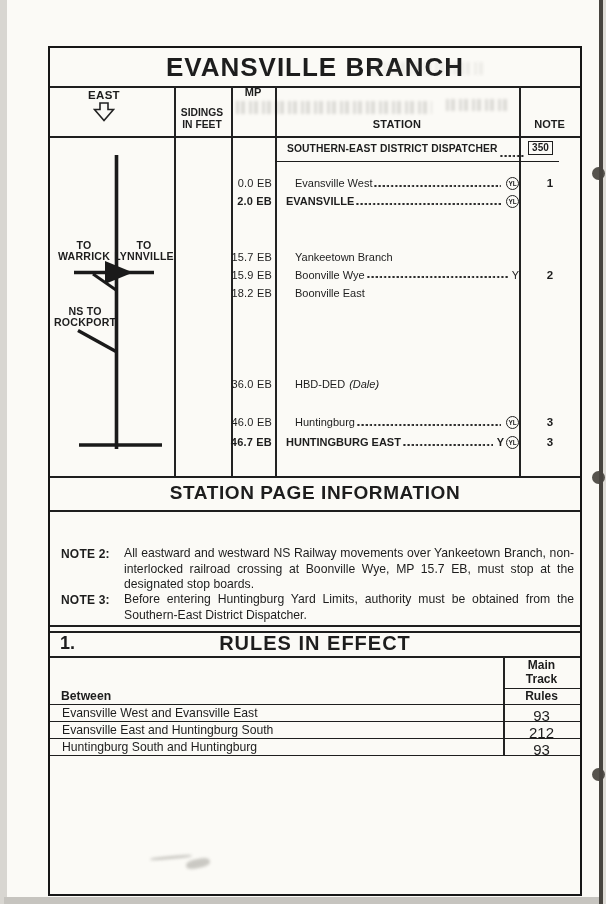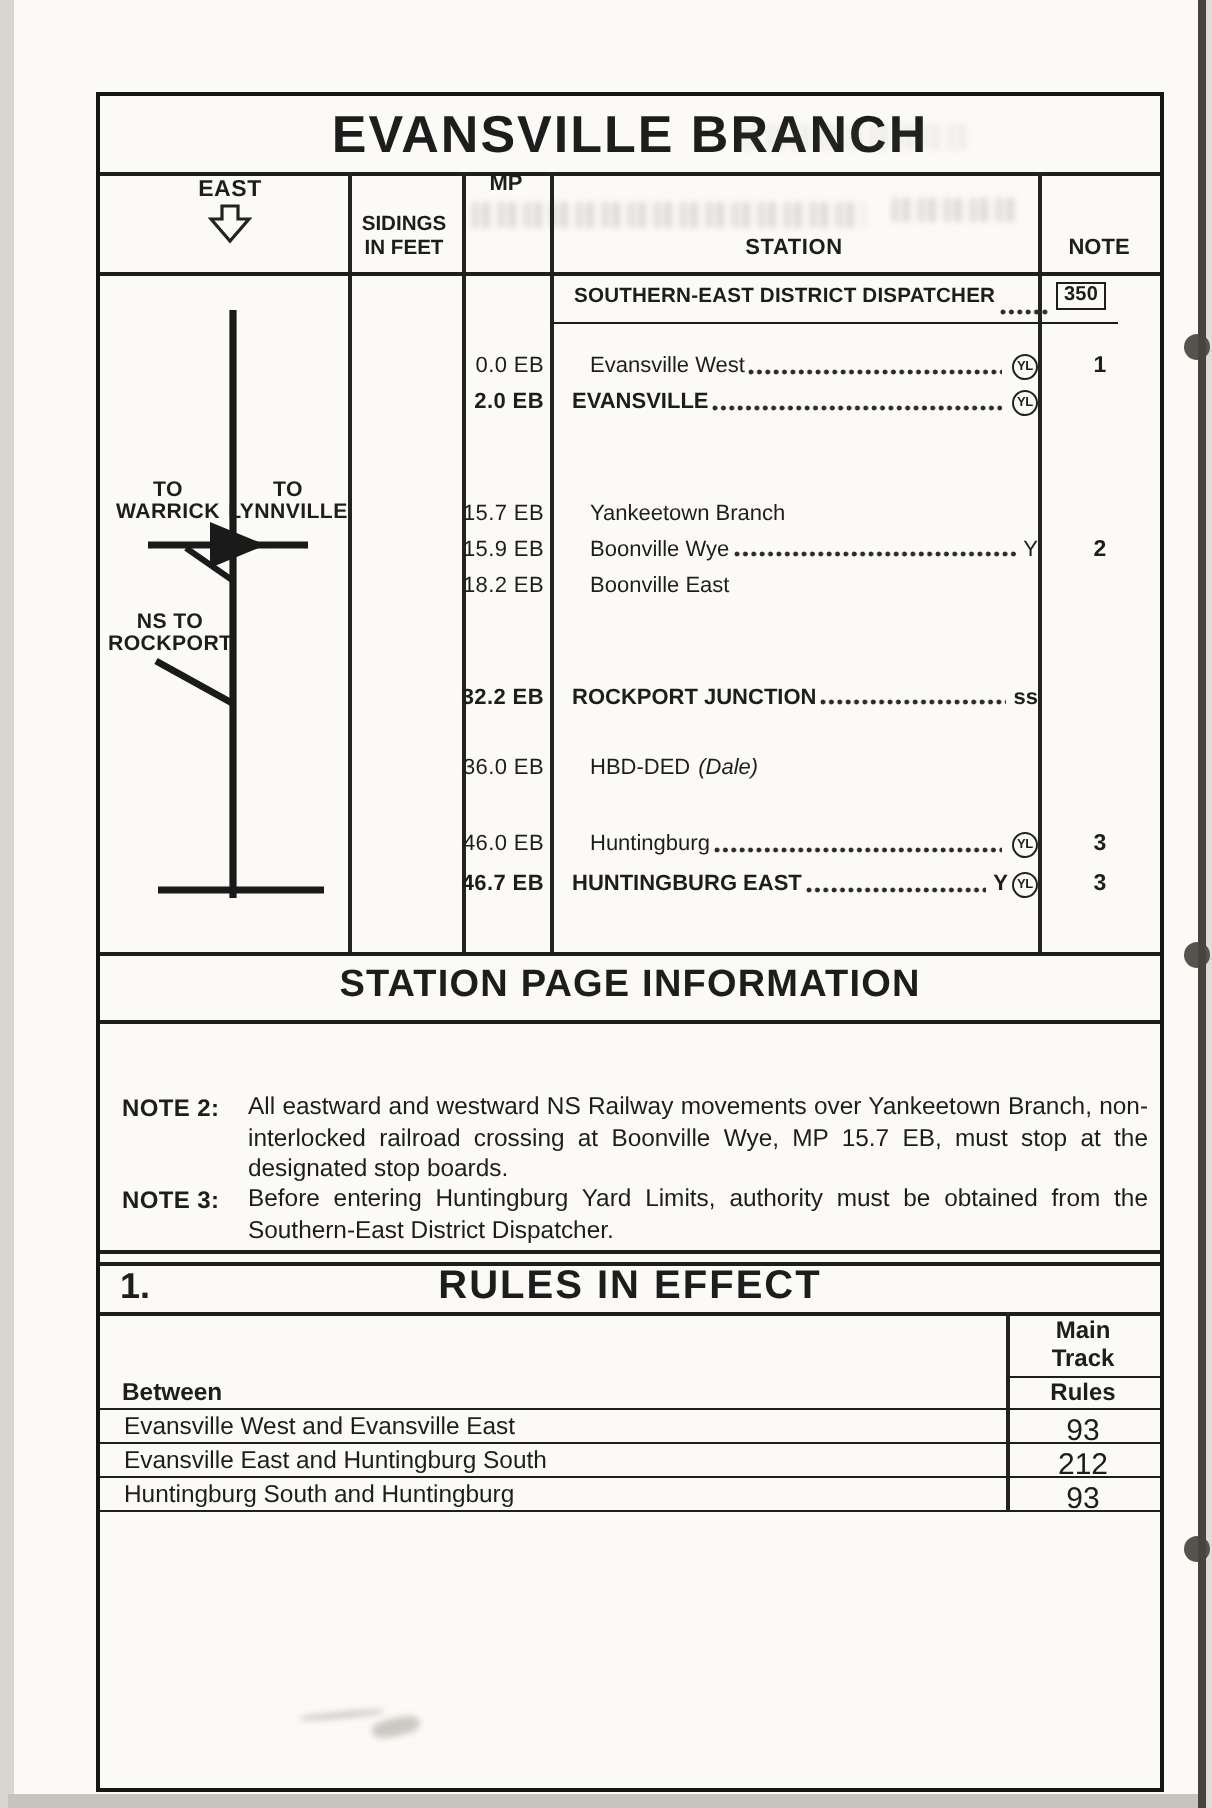--- a/index.html
+++ b/index.html
@@ -18,21 +18,21 @@
   
   #sheet{left:48px;top:46px;width:534px;height:850px;border:2.5px solid #161616;box-sizing:border-box;}
   .hline{left:0;width:100%;height:1.6px;background:#1e1e1e;}
   .vline{top:38px;height:390px;width:1.5px;background:#222;}
 
   #title-row{left:0;top:0;width:100%;height:38px;display:flex;align-items:center;justify-content:center;}
   #branch-title{font-size:26px;font-weight:bold;letter-spacing:1px;}
 
   .hcell{top:38px;height:50px;box-sizing:border-box;font-weight:bold;
     display:flex;flex-direction:column;align-items:center;}
-  #hc-east{left:0;width:108px;padding-top:3px;font-size:11.5px;letter-spacing:.3px;margin-left:11px;}
+  #hc-east{left:0;width:108px;padding-top:3px;font-size:11.5px;letter-spacing:.3px;}
   #hc-sidings{left:124px;width:56px;justify-content:flex-end;padding-bottom:5px;font-size:10.3px;line-height:12px;text-align:center;}
   #hc-mp{left:181px;width:44px;justify-content:flex-start;padding-bottom:6px;font-size:11px;}
   #hc-station{left:225px;width:244px;justify-content:flex-end;padding-bottom:6px;font-size:11px;letter-spacing:.3px;}
   #hc-note{left:469px;width:61px;justify-content:flex-end;padding-bottom:6px;font-size:11px;}
 
   
   #dispatcher{left:225px;top:88.5px;width:284px;height:25px;border-bottom:1.7px solid #1c1c1c;box-sizing:border-box;
     display:flex;align-items:center;padding:0 6px 1px 12px;font-weight:bold;font-size:10.3px;letter-spacing:.1px;}
   .lead{flex:1;min-width:12px;margin:0 3px 2px 2px;height:4px;align-self:flex-end;
     background-image:radial-gradient(circle at 1.5px 2px,#2b2b2b 1.05px,transparent 1.4px);
@@ -184,29 +184,20 @@
         </div>
         <div class="noteval">2</div>
       </div>
       <div class="abs srow" style="top: 239px;">
         <div class="mp">18.2 EB</div>
         <div class="sta">
           <span class="nm indent">Boonville East</span>
         </div>
         <div class="noteval"></div>
       </div>
-      <div class="abs srow" style="top: 295px;">
-        <div class="mp b">32.2 EB</div>
-        <div class="sta b">
-          <span class="nm">ROCKPORT JUNCTION</span>
-          <span class="lead"></span>
-          <span class="suf b">ss</span>
-        </div>
-        <div class="noteval"></div>
-      </div>
       <div class="abs srow" style="top: 330px;">
         <div class="mp">36.0 EB</div>
         <div class="sta">
           <span class="nm indent">HBD-DED</span>
           <span class="it">(Dale)</span>
         </div>
         <div class="noteval"></div>
       </div>
       <div class="abs srow" style="top: 368px;">
         <div class="mp">46.0 EB</div>

